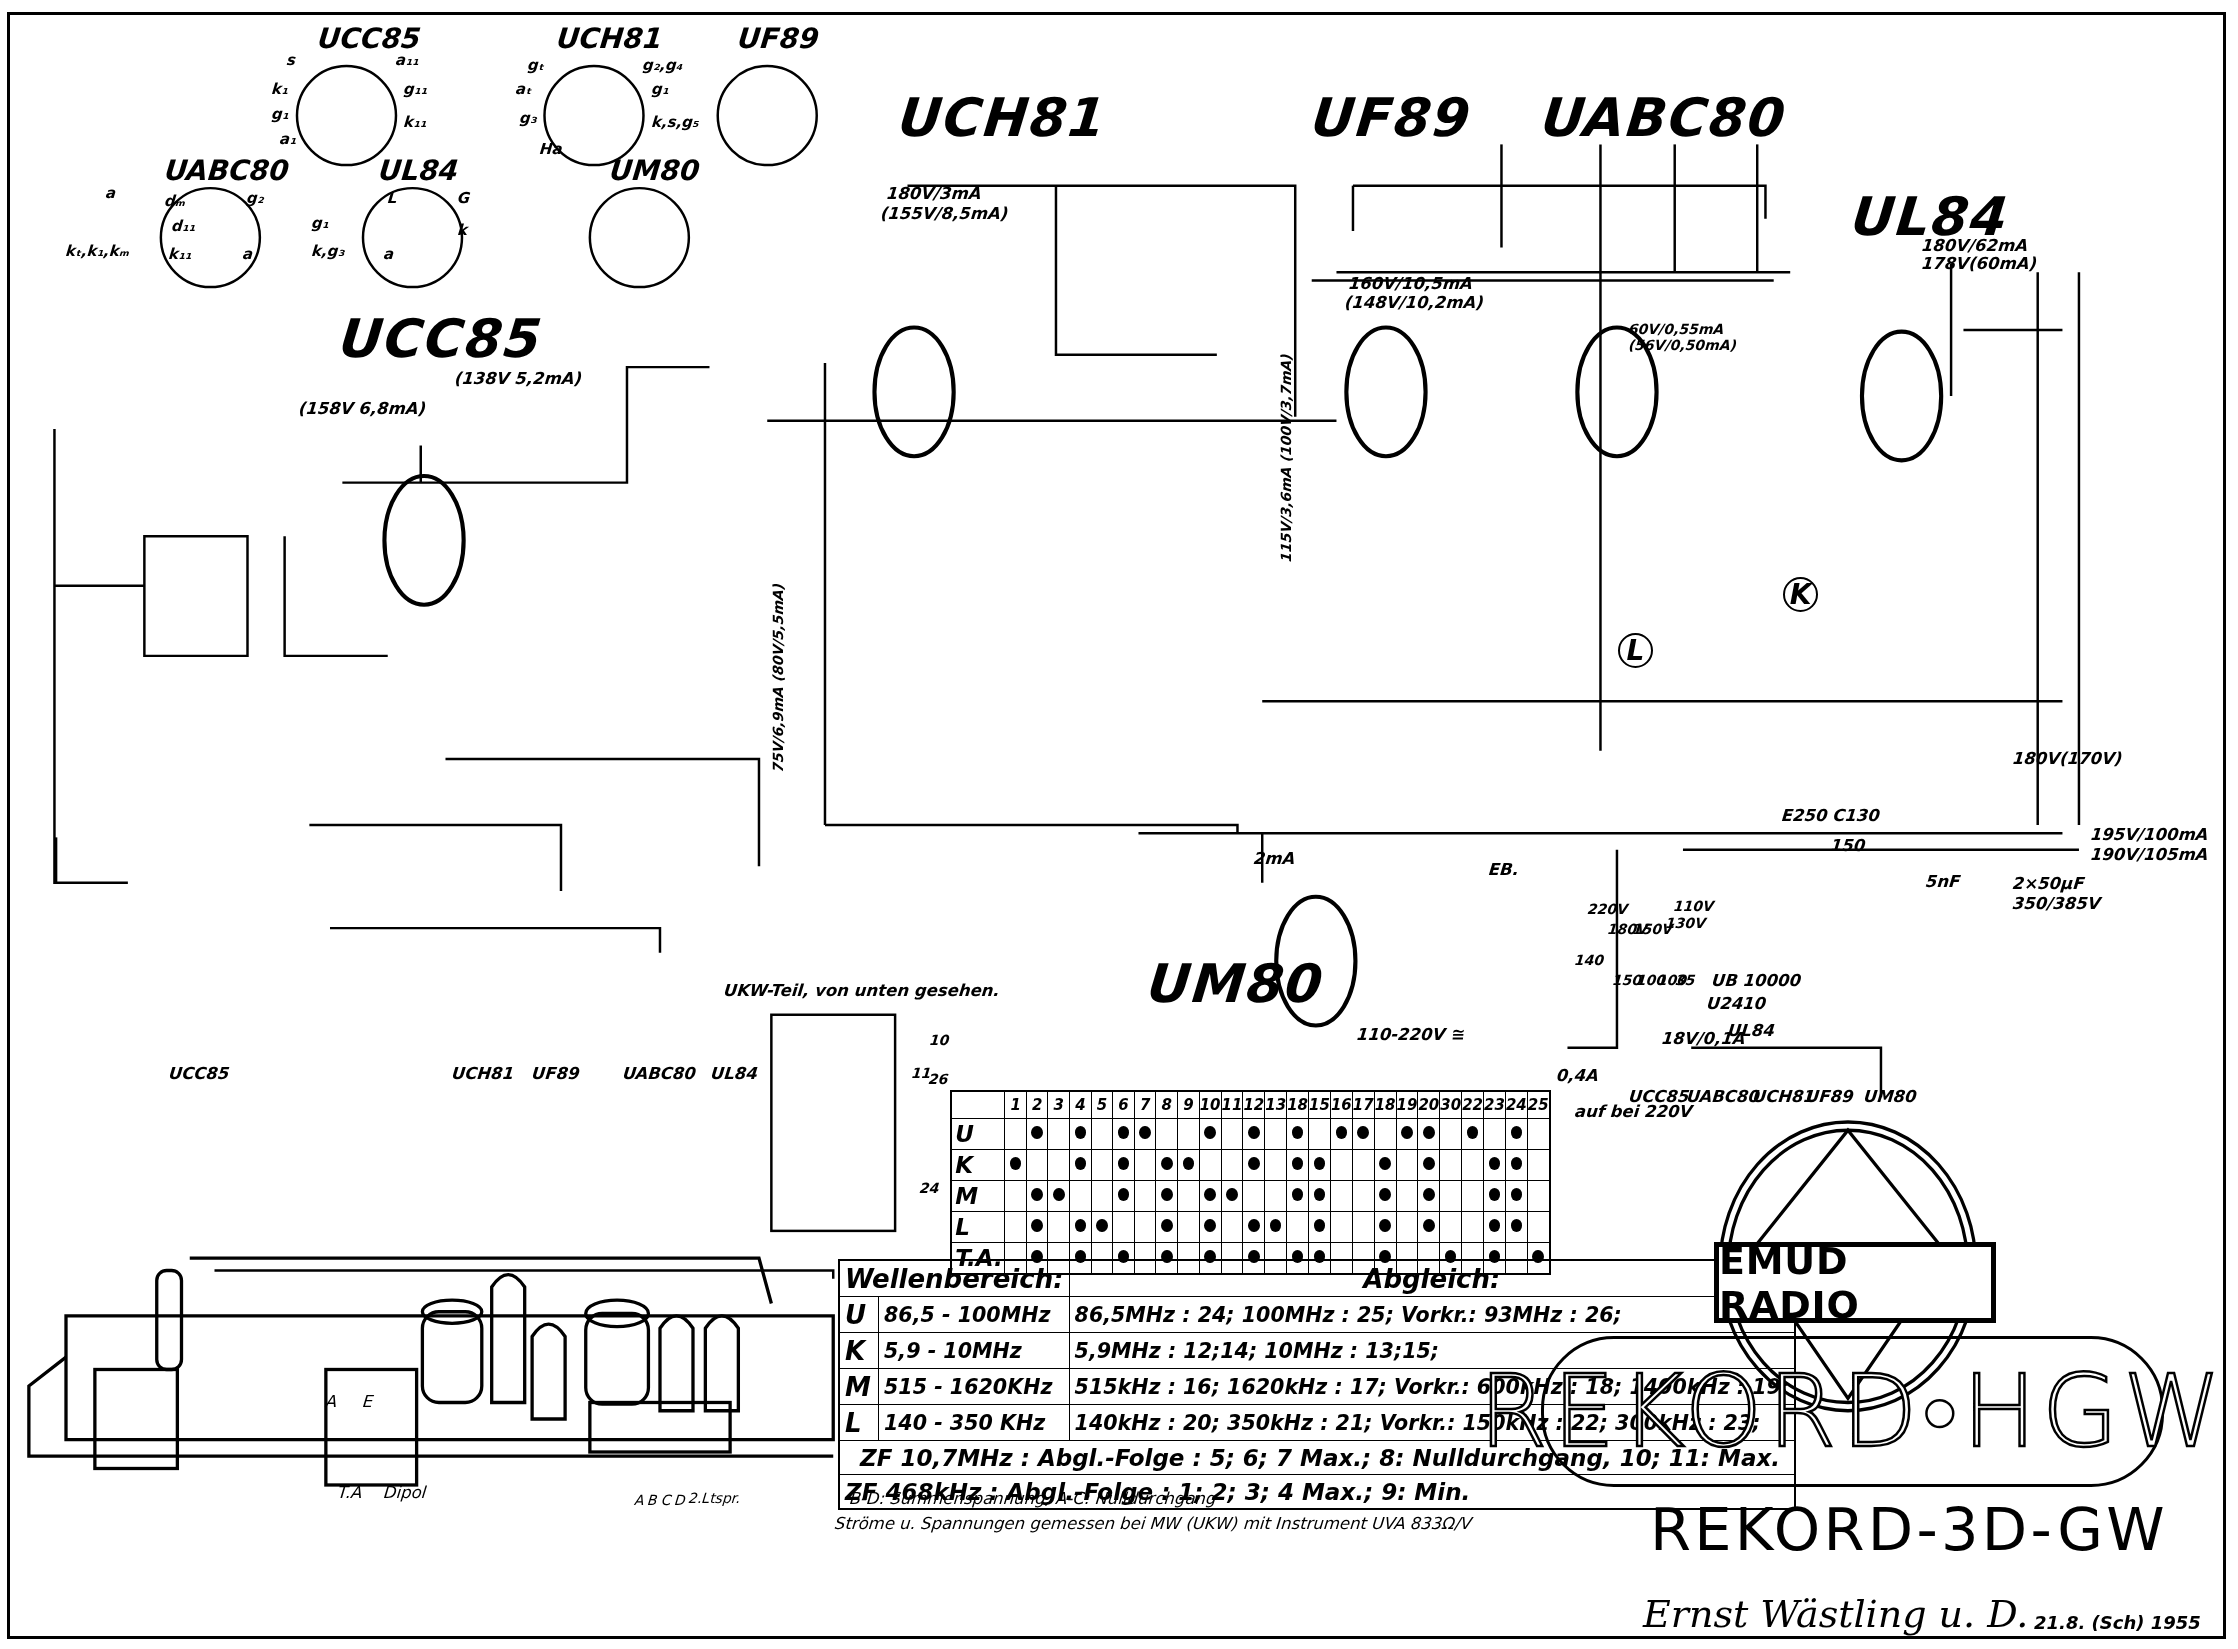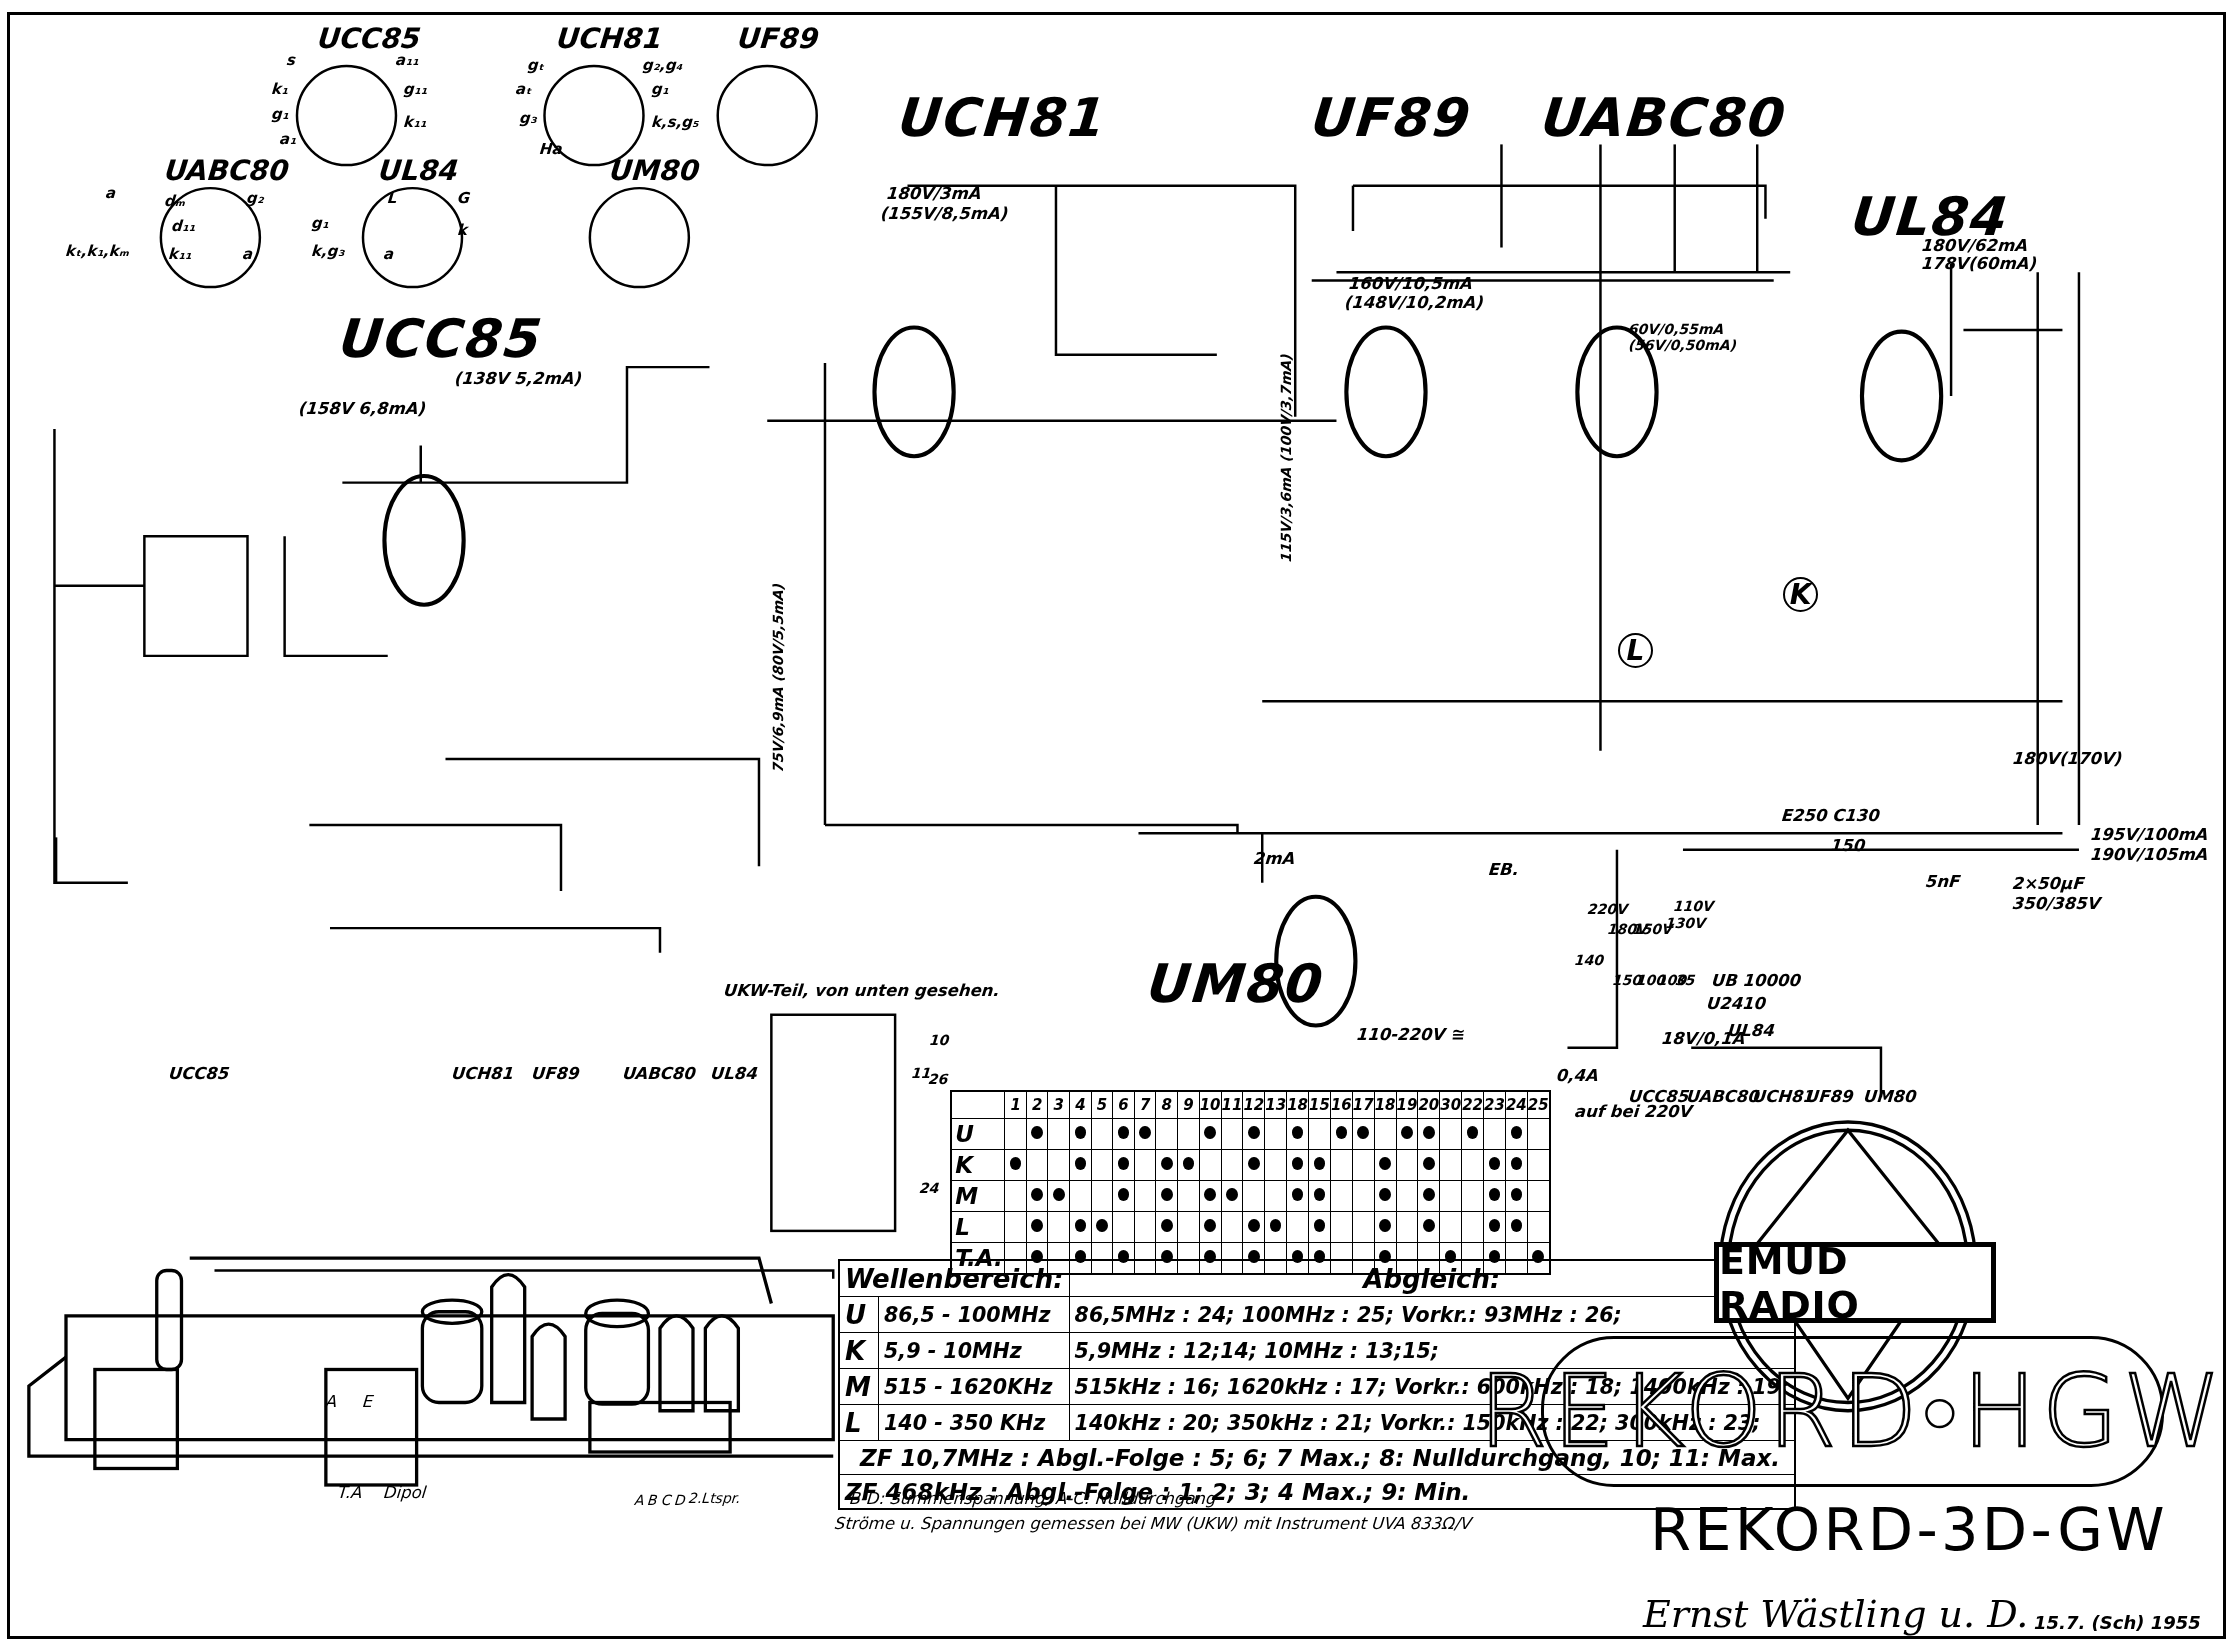--- a/index.html
+++ b/index.html
@@ -441,14 +441,14 @@
 <div class="lbl xs" style="left:635px;top:1493px;font-weight:normal">A</div>
 <div class="lbl xs" style="left:648px;top:1493px;font-weight:normal">B</div>
 <div class="lbl xs" style="left:662px;top:1493px;font-weight:normal">C</div>
 <div class="lbl xs" style="left:675px;top:1493px;font-weight:normal">D</div>
 <div class="lbl xs" style="left:689px;top:1491px;font-weight:normal">2.Ltspr.</div>
 
 <div class="logo-box">EMUD RADIO</div>
 <div class="rekord">REKORD•HGW</div>
 <div class="model">REKORD-3D-GW</div>
 <div class="sig">Ernst Wästling u. D.</div>
-<div class="date">15.7. (Sch) 1955</div>
+<div class="date">21.8. (Sch) 1955</div>
 
 
 </body></html>

